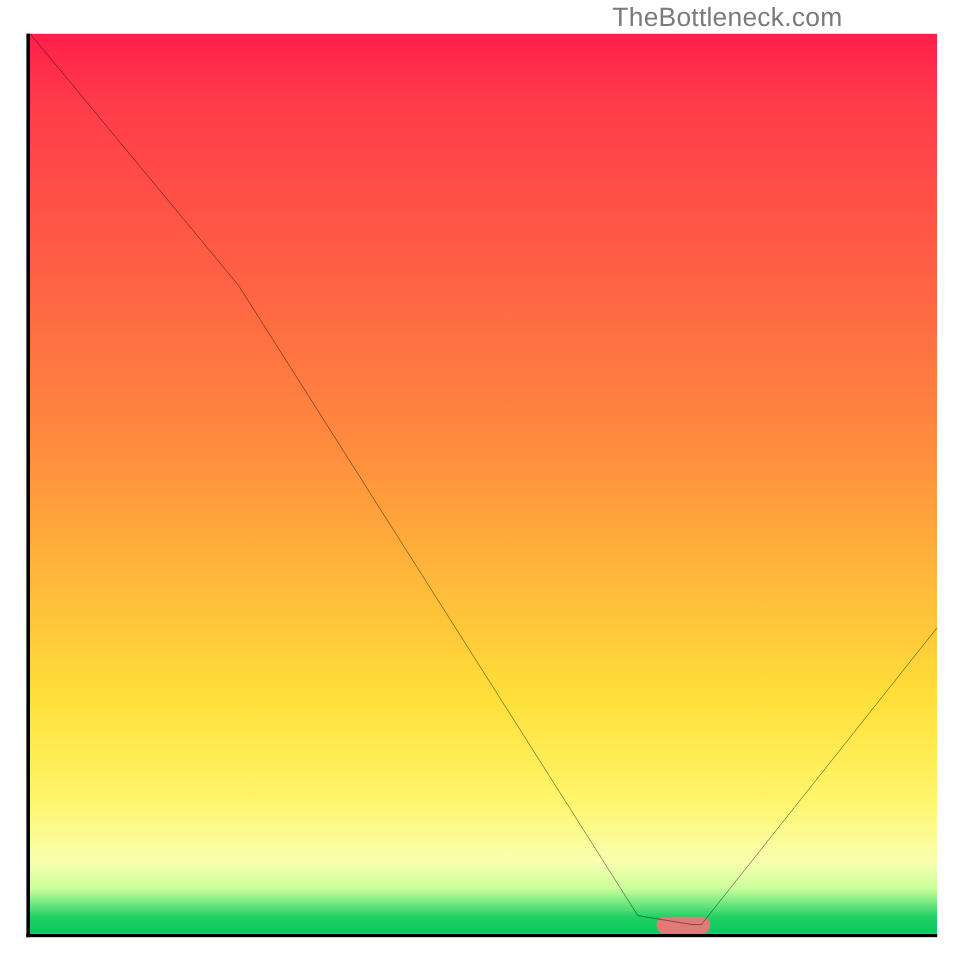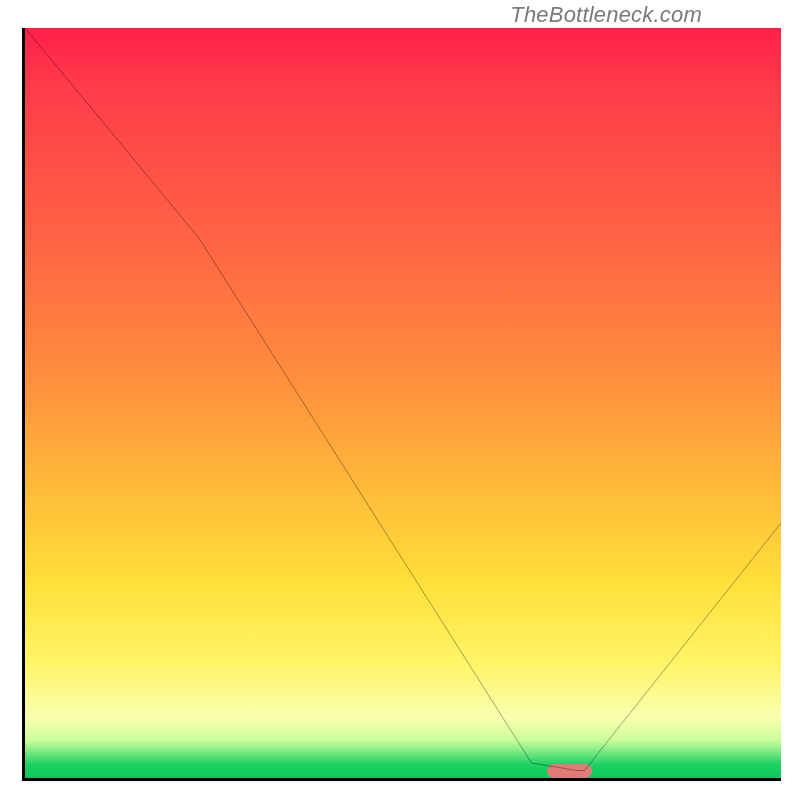--- a/index.html
+++ b/index.html
@@ -7,21 +7,20 @@
     padding: 0;
     width: 800px;
     height: 800px;
     background: #ffffff;
     font-family: Arial, Helvetica, sans-serif;
   }
   .wrap {
     position: relative;
     width: 712px;
     height: 800px;
-    font-style: italic;
   }
   .watermark {
     position: absolute;
     top: 2px;
     right: 10px;
     color: #7a7a7a;
     font-size: 22px;
     font-weight: 500;
     letter-spacing: 0.2px;
   }

